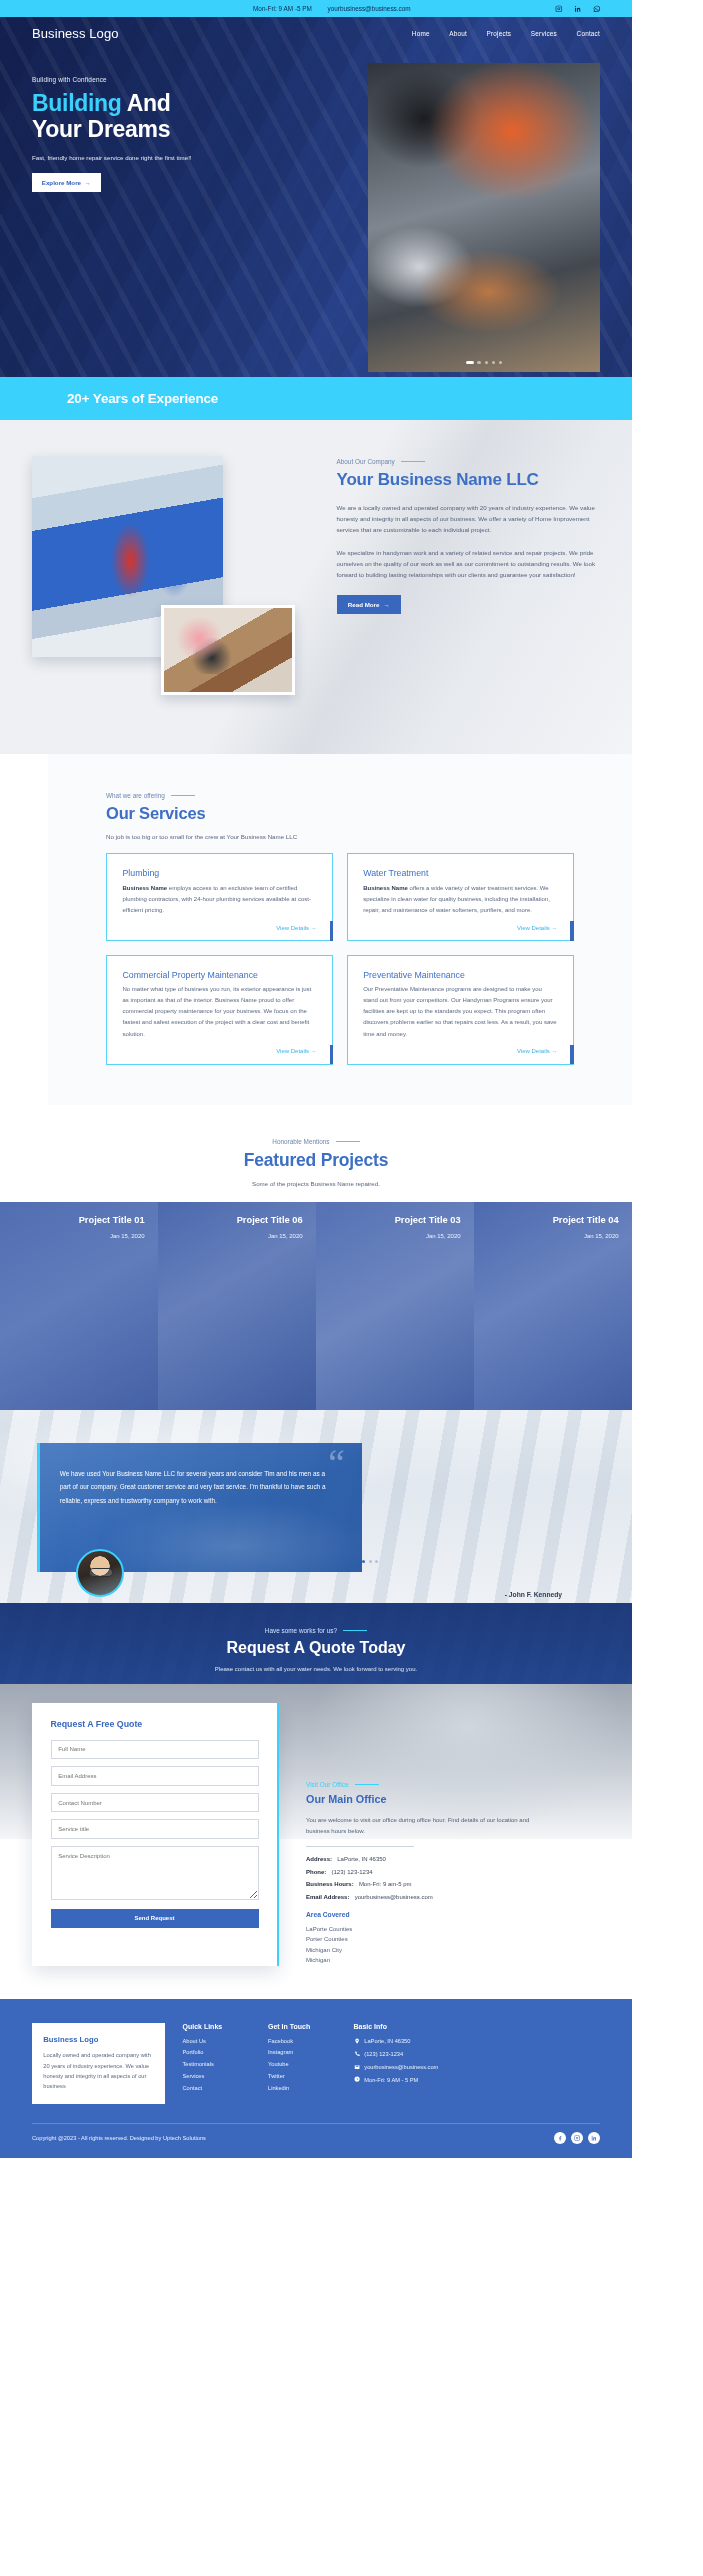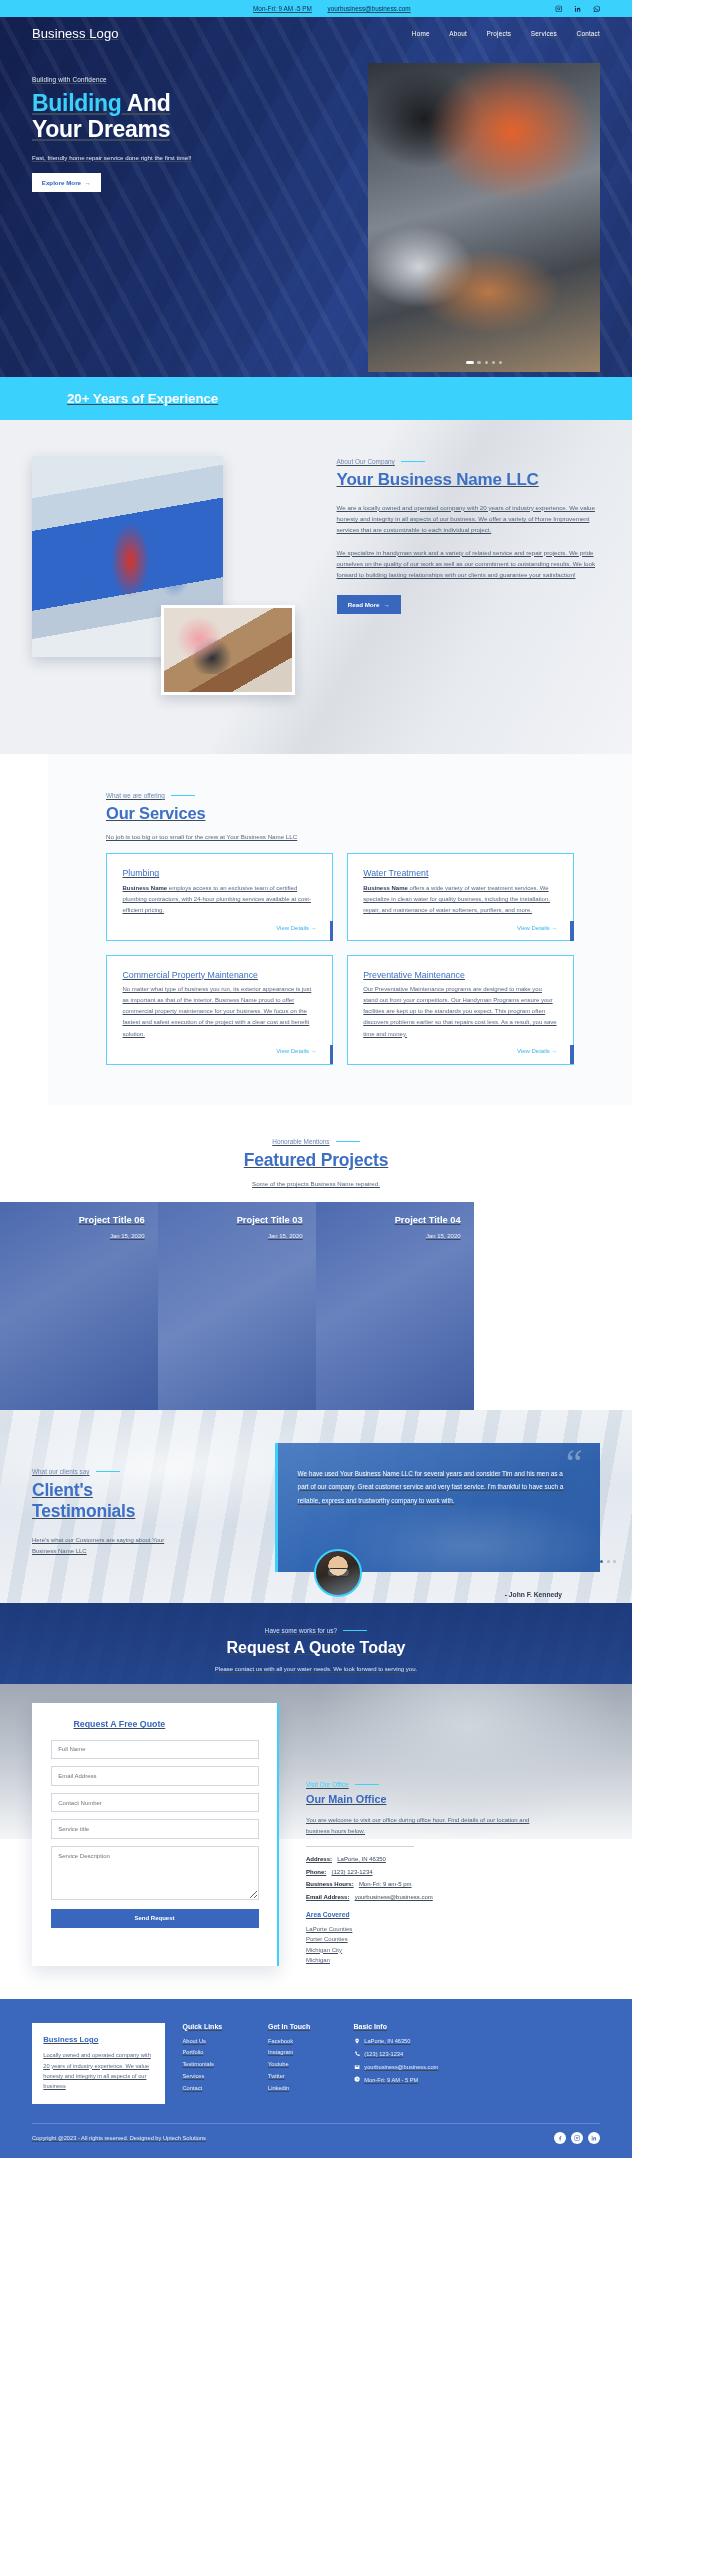--- a/index.html
+++ b/index.html
@@ -1,18 +1,18 @@
 <!DOCTYPE html>
 <html style="font-size:8.2px"><head>
 <meta charset="utf-8">
 <style>
   *{box-sizing:border-box;margin:0;padding:0;}
   html,body{width:704px;}
   body{font-family:"Liberation Sans",sans-serif;background:#fff;color:#3d4a5c;overflow-x:hidden;}
-  .wrap{width:632px;position:relative;text-decoration:underline;}
+  .wrap{width:632px;position:relative;}
 
   
   .topbar{height:17px;background:#3ad1fc;display:flex;align-items:center;padding:0 31px;font-size:6.4px;color:#0d2a55;}
   .topbar .tb-left{display:flex;gap:15.5px;margin-left:222px;}
   .topbar .tb-right{margin-left:auto;display:flex;gap:11.3px;align-items:center;}
   .tb-icon{width:7.7px;height:7.7px;display:inline-block;color:#0a2447;}
   .tb-icon svg{width:7.7px;height:7.7px;display:block;fill:currentColor;}
 
   
   .hero{position:relative;height:360px;background:
@@ -142,21 +142,21 @@
                 repeating-linear-gradient(105deg,#3a5ea8 0 11.3px,#2f4f92 11.3px 25px);}
   .quote-hd .label-line{justify-content:center;color:#cfe4ff;}
   .quote-hd h2{font-size:16px;color:#fff;font-weight:bold;margin-top:3.1px;}
   .quote-hd p{font-size:6px;color:#dde7f6;margin-top:8.2px;}
   .quote-body{position:relative;display:flex;padding:0 32px;}
   .quote-body:before{content:"";position:absolute;left:0;right:0;top:-31px;height:155px;z-index:0;
      background:radial-gradient(ellipse 34% 100% at 74% 28%,#cfd6dd,rgba(207,214,221,0) 72%),
                 linear-gradient(180deg,#9fa8b3,#c9ced6 55%,#f4f6f8);}
   .form-card{position:relative;z-index:3;width:247px;background:#fff;padding:16.5px 18.5px 18.5px;margin-top:-12.4px;
      box-shadow:0 7.2px 17.5px rgba(24,44,86,.14);border-right:2.6px solid #3ad1fc;}
-  .form-card h3{font-size:8.8px;color:#3867bd;font-weight:bold;margin-bottom:10.3px;margin-left:23px;}
+  .form-card h3{font-size:8.8px;color:#3867bd;font-weight:bold;margin-bottom:10.3px;}
   .form-card input,.form-card textarea{width:100%;border:0.5px solid #d3d8e0;background:#fff;
      padding:5.7px 6.7px;font-size:6px;color:#3d4a5c;font-family:"Liberation Sans",sans-serif;margin-bottom:7.2px;}
   .form-card textarea{height:54px;resize:vertical;}
   .form-card .submit{width:100%;background:#3867bd;color:#fff;border:none;padding:6.2px;
      font-size:6px;font-weight:bold;cursor:pointer;font-family:"Liberation Sans",sans-serif;}
   .office{position:relative;z-index:3;flex:1;padding:66px 0 0 27px;}
   .office .label-line{color:#3ad1fc;}
   .office h3{font-size:10.8px;color:#3867bd;font-weight:bold;margin-top:1px;}
   .office .desc{font-size:6px;line-height:1.85;color:#56627a;margin-top:9.3px;max-width:227px;}
   .hr{height:0.5px;background:#cdd4de;margin:9.3px 0;max-width:108px;}
@@ -313,20 +313,28 @@
   </div>
 
   <div class="projects">
     <div class="label-line">
       <span>Honorable Mentions</span>
         <s></s>
     </div>
     <div class="h2blue">Featured Projects</div>
     <div class="proj-sub">Some of the projects Business Name repaired.</div>
     <div class="proj-grid">
+      <div class="proj p1">
+          <div class="bg"></div>
+          <div class="ov"></div>
+        <div class="ptxt">
+            <div class="ptitle">Project Title 01</div>
+        <div class="pdate">Jan 15, 2020</div>
+          </div>
+        </div>
       <div class="proj p2">
           <div class="bg"></div>
           <div class="ov"></div>
         <div class="ptxt">
             <div class="ptitle">Project Title 06</div>
         <div class="pdate">Jan 15, 2020</div>
           </div>
         </div>
       <div class="proj p3">
           <div class="bg"></div>
@@ -342,31 +350,20 @@
         <div class="ptxt">
             <div class="ptitle">Project Title 04</div>
         <div class="pdate">Jan 15, 2020</div>
           </div>
         </div>
     </div>
   </div>
 
   <div class="testi">
     <div class="testi-row">
-      <div class="testi-left">
-        <div class="label-line">
-          <span>What our clients say</span>
-            <s></s>
-        </div>
-        <div class="h2blue">
-          <div>Client's</div>
-          <div>Testimonials</div>
-        </div>
-        <p>Here's what our Customers are saying about Your Business Name LLC</p>
-      </div>
       <div class="testi-right">
         <div class="quote-card">
           <div class="qmark">“</div>
           <p>We have used Your Business Name LLC for several years and consider Tim and his men as a part of our company. Great customer service and very fast service. I'm thankful to have such a reliable, express and trustworthy company to work with.</p>
         </div>
         <div class="avatar"></div>
         <div class="tname">- John F. Kennedy</div>
         <div class="tdots">
           <i class="on"></i>
           <i></i>

